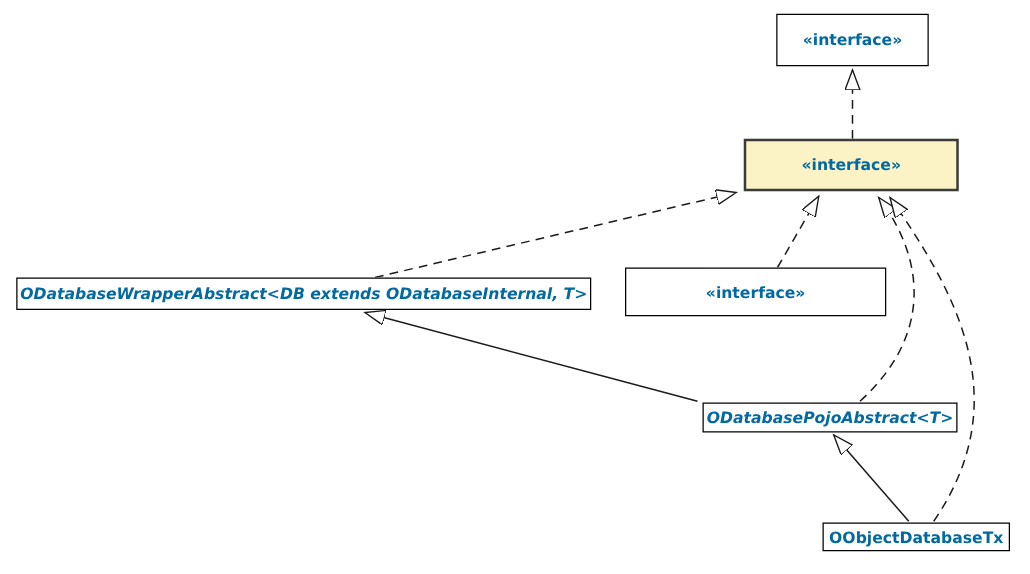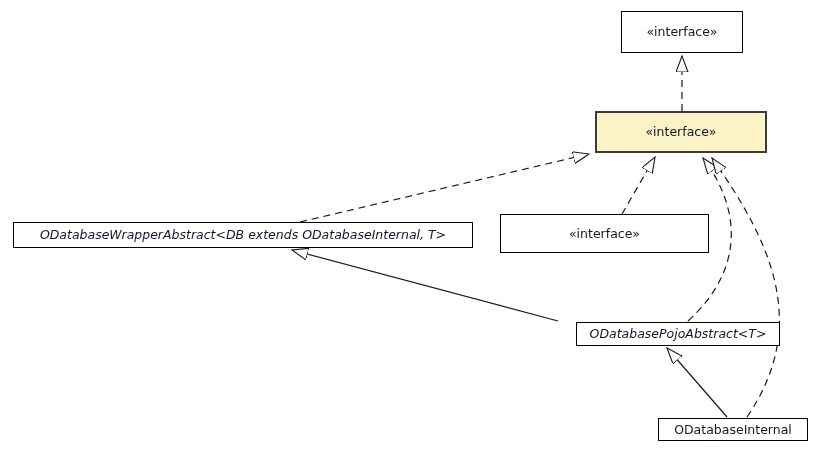--- a/index.html
+++ b/index.html
@@ -3,24 +3,25 @@
 <meta charset="utf-8">
 <style>
   html,body{margin:0;padding:0;background:#ffffff;}
   #canvas{
     position:relative;width:824px;height:459px;background:#ffffff;
     font-family:"DejaVu Sans","Liberation Sans",sans-serif;overflow:hidden;
   }
   #edges{position:absolute;left:0;top:0;width:824px;height:459px;}
   .node{
     position:absolute;box-sizing:border-box;background:#ffffff;
-    border:1px solid #000000;color:#0f172a;
+    border:1px solid #000000;color:#0369a1;
     display:flex;flex-direction:column;justify-content:center;align-items:center;
     font-size:12.5px;line-height:18px;text-align:center;white-space:nowrap;
     cursor:pointer;
+    font-weight:bold;
   }
   .node.accent{background:#fbf3c5;border:2px solid #3b3b3b;}
   .node .stereo{font-style:normal;}
   .node.abstract .cname{font-style:italic;}
   .edge{fill:none;stroke:#1a1a1a;stroke-width:1.2;}
   .edge.dashed{stroke-dasharray:7 5;}
 </style>
 </head>
 <body>
 
@@ -51,21 +52,21 @@
   </div>
 
   <div class="node abstract" style="left:13px;top:222px;width:460px;height:26px">
     <div class="cname">ODatabaseWrapperAbstract&lt;DB extends ODatabaseInternal, T&gt;</div>
   </div>
 
   <div class="node" style="left:500px;top:214px;width:209px;height:39px">
     <div class="stereo">«interface»</div>
   </div>
 
-  <div class="node abstract" style="left:576px;top:322px;width:204px;height:24px">
+  <div class="node abstract" style="left:562px;top:322px;width:204px;height:24px">
     <div class="cname">ODatabasePojoAbstract&lt;T&gt;</div>
   </div>
 
   <div class="node" style="left:658px;top:418px;width:150px;height:23px">
-    <div class="cname">ODatabaseInternal</div>
+    <div class="cname">OObjectDatabaseTx</div>
   </div>
 
 </div>
 
 </body></html>

